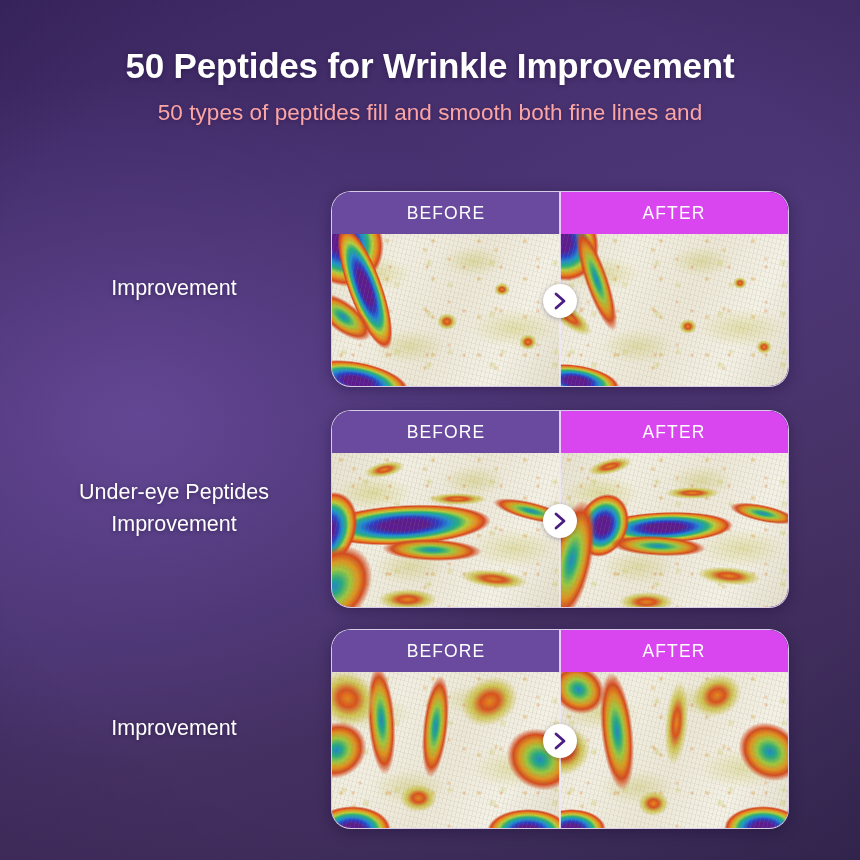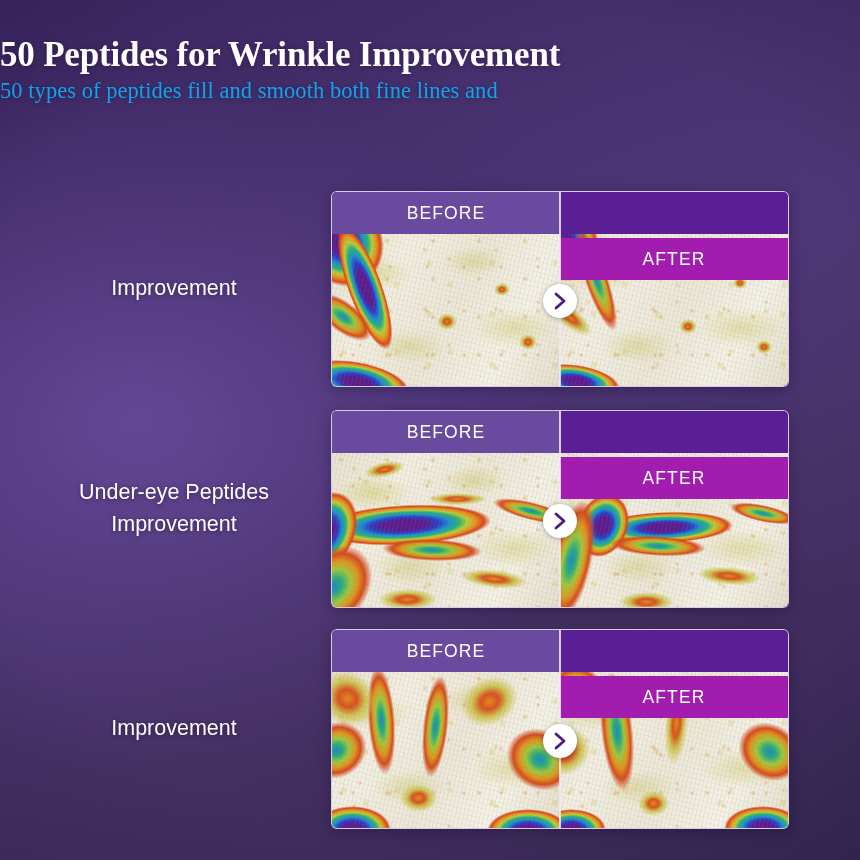--- a/index.html
+++ b/index.html
@@ -37,30 +37,30 @@
   }
   #bg-vignette {
     position:absolute; inset:0;
     background:radial-gradient(ellipse 120% 110% at 50% 48%,
         rgba(0,0,0,0) 45%, rgba(22,10,45,0.30) 82%, rgba(18,8,38,0.48) 100%);
   }
 
   
   #header {
     position:absolute; top:0; left:0; width:860px;
-    padding-top:35px; font-family:Liberation Serif, serif;
+    padding-top:46px; text-align:center;
   }
   #title {
     font-size:35px; font-weight:bold; color:#ffffff;
     letter-spacing:-0.2px; line-height:1.15;
     text-shadow:0 1px 5px rgba(28,10,58,0.45);
   }
   #subtitle {
-    margin-top:0;
-    font-size:22.5px; font-weight:400; color:#0ea5e9;
+    margin-top:11px;
+    font-size:22.5px; font-weight:400; color:#fca5a5;
     line-height:1.42; letter-spacing:0.05px;
     text-shadow:0 1px 4px rgba(28,10,58,0.35);
   }
   #subtitle .sub-line { display:block; }
 
   
   .row { position:absolute; left:0; width:860px; }
   #row-0 { top:191px; height:196px; }
   #row-1 { top:410px; height:198px; }
   #row-2 { top:629px; height:200px; }
@@ -72,37 +72,37 @@
     font-size:21.5px; color:#ffffff; line-height:1.48;
     text-shadow:0 1px 4px rgba(26,10,54,0.45);
   }
   .row-label .lbl-line { display:block; }
 
   
   .card {
     position:absolute; left:331px; top:0;
     width:458px; height:100%;
     border:1.5px solid rgba(233,226,246,0.88);
-    border-radius:6px;
+    border-radius:20px;
     overflow:hidden;
     background:#4a2f7a;
     box-shadow:0 3px 14px rgba(20,8,44,0.38);
   }
   .panes { position:absolute; inset:0; display:flex; }
   .pane { position:relative; width:50%; height:100%; overflow:hidden; }
   .pane-before { background:#6a4a9e; }
   .pane-after  { background:#5b1f95; }
 
   .pane-head {
     position:relative; z-index:3;
     height:42px; display:flex; align-items:center; justify-content:center;
     color:#ffffff; font-size:17.5px; letter-spacing:1.1px;
   }
   .pane-before .pane-head { background:#6a4a9e; }
-  .pane-after  .pane-head { background:#a21caf;margin-top:46px; }
+  .pane-after  .pane-head { background:#d946ef; }
 
   
   .divider {
     position:absolute; top:0; bottom:0; left:50%;
     width:2px; margin-left:-1px; z-index:4;
     background:rgba(238,232,250,0.85);
   }
 
   
   .scan {

